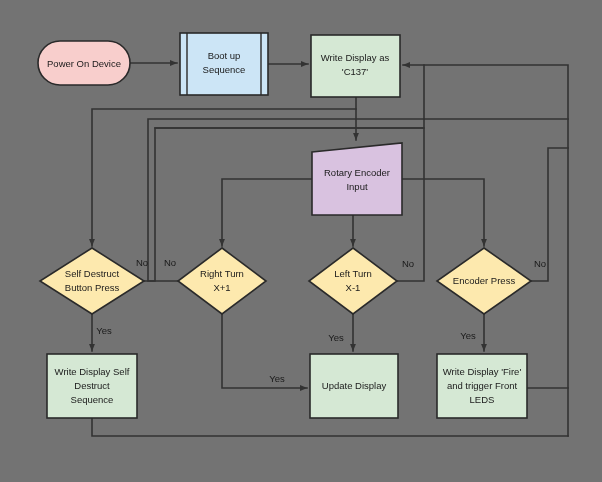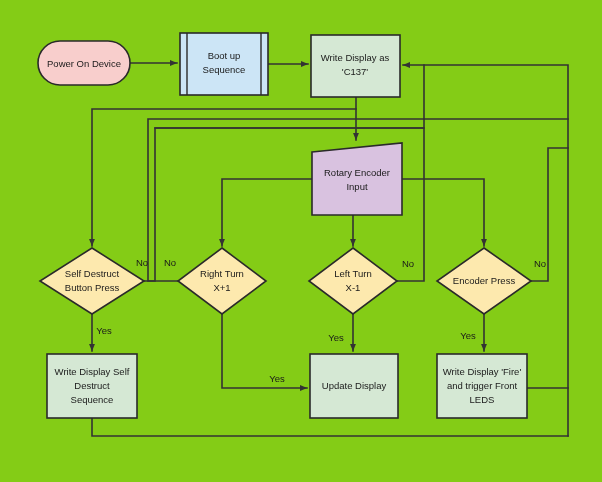--- a/index.html
+++ b/index.html
@@ -7,21 +7,21 @@
     padding: 0;
     background: #ffffff;
   }
   body {
     font-family: "Liberation Sans", sans-serif;
   }
   #canvas {
     position: relative;
     width: 602px;
     height: 482px;
-    background: #84cc16;
+    background: #737373;
     overflow: hidden;
   }
   svg#flow {
     position: absolute;
     top: 0;
     left: 0;
     width: 602px;
     height: 482px;
   }
   .edge {

